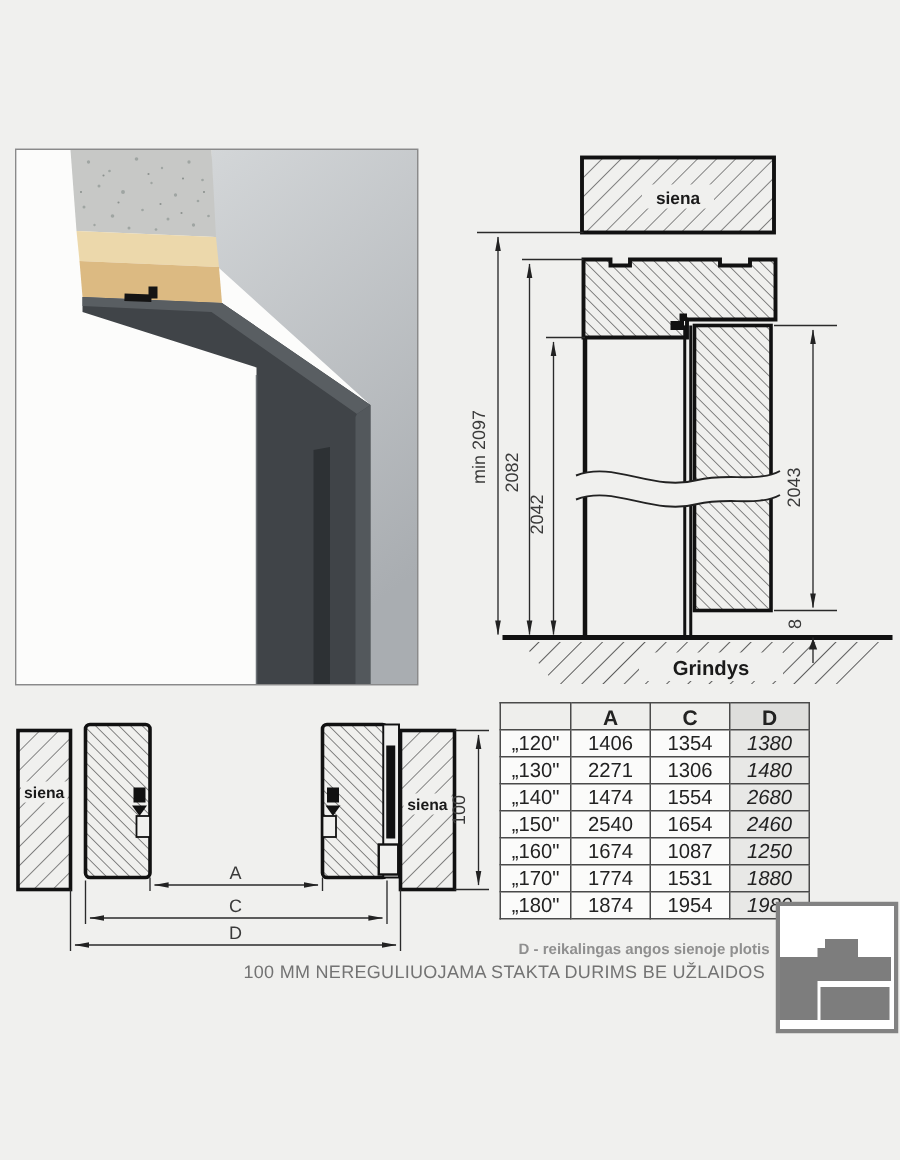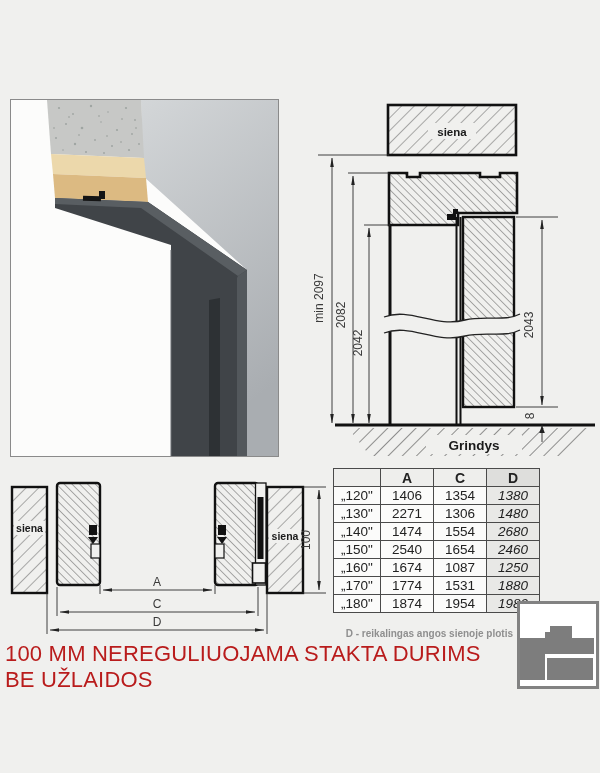--- a/index.html
+++ b/index.html
@@ -14,21 +14,21 @@
              font-family:"Liberation Sans", sans-serif;font-size:13.5px;color:#222;
              text-align:center;border:1.5px solid #3f3f3f;}
   table.dims th, table.dims td{border:1px solid #4a4a4a;padding:0;height:17px;}
   table.dims th{font-weight:bold;font-size:14px;background:#eeeeec;}
   table.dims td{background:#fbfbfa;}
   table.dims .c0{width:46px;}
   table.dims .cA,table.dims .cC,table.dims .cD{width:52px;}
   table.dims th.cD{background:#dededc;}
   table.dims td.cD{background:#e8e8e6;font-style:italic;}
   .note-d{left:280px;top:616px;width:233px;text-align:right;font-size:10px;font-weight:bold;color:#8f8f8f;margin-top:12px;}
-  .caption{left:5px;top:641px;width:505px;text-align:left;font-size:22px;color:#b91c1c;letter-spacing:.2px;}
+  .caption{left:5px;top:641px;width:505px;text-align:right;font-size:12px;color:#737373;letter-spacing:.2px;}
   svg text{font-family:"Liberation Sans", sans-serif;}
   .dimtxt{font-size:12px;fill:#3a3a3a;}
   .lbl{font-weight:bold;fill:#1a1a1a;}
 </style>
 </head>
 <body>
 
 <div class="stage">
 
   <div class="abs photo">

